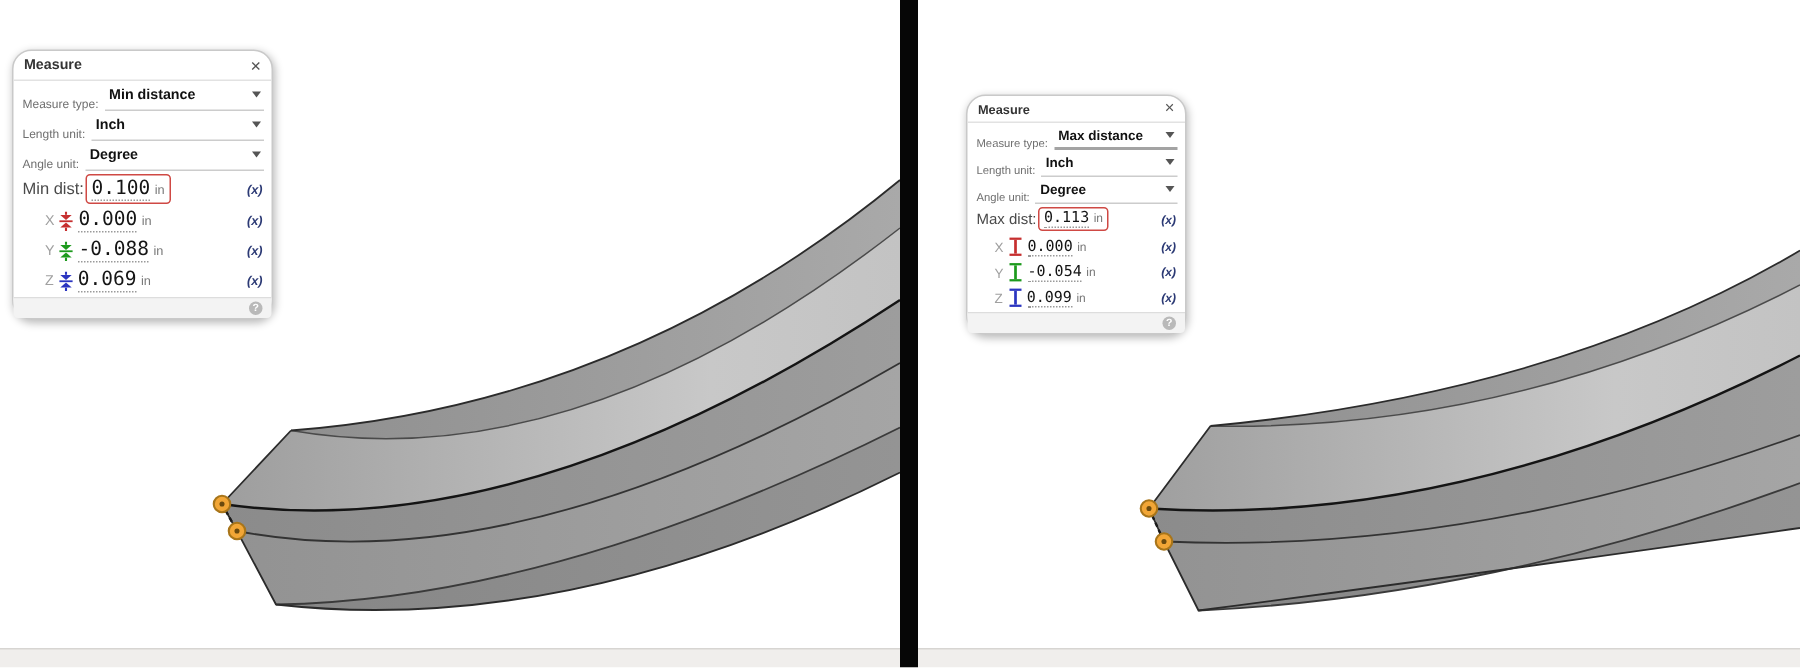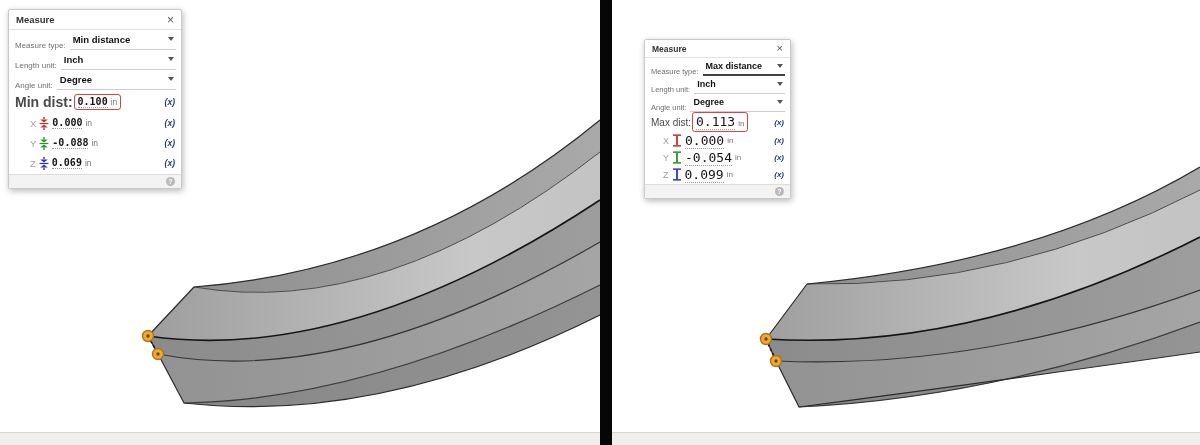--- a/index.html
+++ b/index.html
@@ -13,22 +13,22 @@
   .bottom-bar{
     position:absolute;left:0;bottom:0;width:1200px;height:12px;
     background:#f0eeec;border-top:1px solid #d7d5d2;z-index:3;
   }
   .divider{
     position:absolute;left:600px;top:0;width:12px;height:445px;
     background:#060606;z-index:4;
   }
   
   .dialog{
-    position:absolute;background:#fff;border:1px solid #c9c9c9;border-radius:2px;
-    box-shadow:1px 2px 6px rgba(0,0,0,.28);display:flex;flex-direction:column;z-index:10;
+    position:absolute;background:#fff;border:1px solid #c9c9c9;border-radius:13px;
+    box-shadow:1px 2px 6px rgba(0,0,0,.28);display:flex;flex-direction:column;z-index:10;margin-top:24px;
   }
   .dialog-left{left:8px;top:9px;width:172px;height:178px;}
   .dialog-right{left:644px;top:39px;width:145px;height:158px;}
   .dlg-header{display:flex;justify-content:space-between;align-items:center;
     padding:0 7px;border-bottom:1px solid #e2e2e2;flex:0 0 auto;}
   .dialog-left .dlg-header{height:19px;}
   .dialog-right .dlg-header{height:17px;}
   .dlg-title{font-weight:bold;color:#333;}
   .dialog-left .dlg-title{font-size:9.5px;}
   .dialog-right .dlg-title{font-size:8.5px;}
@@ -37,38 +37,38 @@
   .dialog-right .dlg-close{font-size:11px;}
   .dd-row{display:flex;align-items:flex-end;padding:0 5px 0 6px;flex:0 0 auto;}
   .dialog-left .dd-row{height:20px;}
   .dialog-right .dd-row{height:18px;}
   .dd-label{color:#6f6f6f;white-space:nowrap;}
   .dialog-left .dd-label{font-size:8px;}
   .dialog-right .dd-label{font-size:7.5px;}
   .dd-field{flex:1;margin-left:4px;border-bottom:1px solid #ccc;display:flex;
     align-items:center;justify-content:space-between;align-self:stretch;
     padding:0 2px 1px 3px;cursor:pointer;font-weight:bold;}
-  .dd-field.focused{border-bottom:2px solid #404040;}
+  .dd-field.focused{border-bottom:2px solid #a3a3a3;}
   .dd-value{color:#111;}
   .dialog-left .dd-value{font-size:9.5px;}
   .dialog-right .dd-value{font-size:9px;}
   .caret{width:0;height:0;border-left:3.5px solid transparent;
     border-right:3.5px solid transparent;border-top:4.5px solid #555;}
   .res-row{display:flex;align-items:center;padding:0 6px;flex:0 0 auto;}
   .dialog-left .res-row{height:23px;}
   .dialog-right .res-row{height:20px;}
   .res-label{color:#4a4a4a;}
-  .dialog-left .res-label{font-size:14px;font-weight:bold;}
+  .dialog-left .res-label{font-size:11px;}
   .dialog-right .res-label{font-size:10px;}
   .res-box{border:1.5px solid #cf4944;border-radius:3px;padding:1px 3px;
     margin-left:1px;display:flex;align-items:baseline;gap:3px;}
   .num{font-family:"DejaVu Sans Mono",monospace;color:#151515;
     border-bottom:1px dotted #9a9a9a;}
-  .dialog-left .num{font-size:10px;font-weight:bold;}
-  .dialog-right .num{font-size:13px;}
+  .dialog-left .num{font-size:13px;}
+  .dialog-right .num{font-size:10px;}
   .unit{color:#777;}
   .dialog-left .unit{font-size:8.5px;}
   .dialog-right .unit{font-size:8px;}
   .varx{margin-left:auto;font-style:italic;font-weight:bold;color:#2c3a75;cursor:pointer;}
   .dialog-left .varx{font-size:8.5px;}
   .dialog-right .varx{font-size:8px;}
   .axis-row{display:flex;align-items:center;padding:0 6px 0 21px;gap:3px;flex:0 0 auto;}
   .dialog-left .axis-row{height:20px;}
   .dialog-right .axis-row{height:17px;padding-left:18px;}
   .axis-letter{color:#a0a0a0;}

